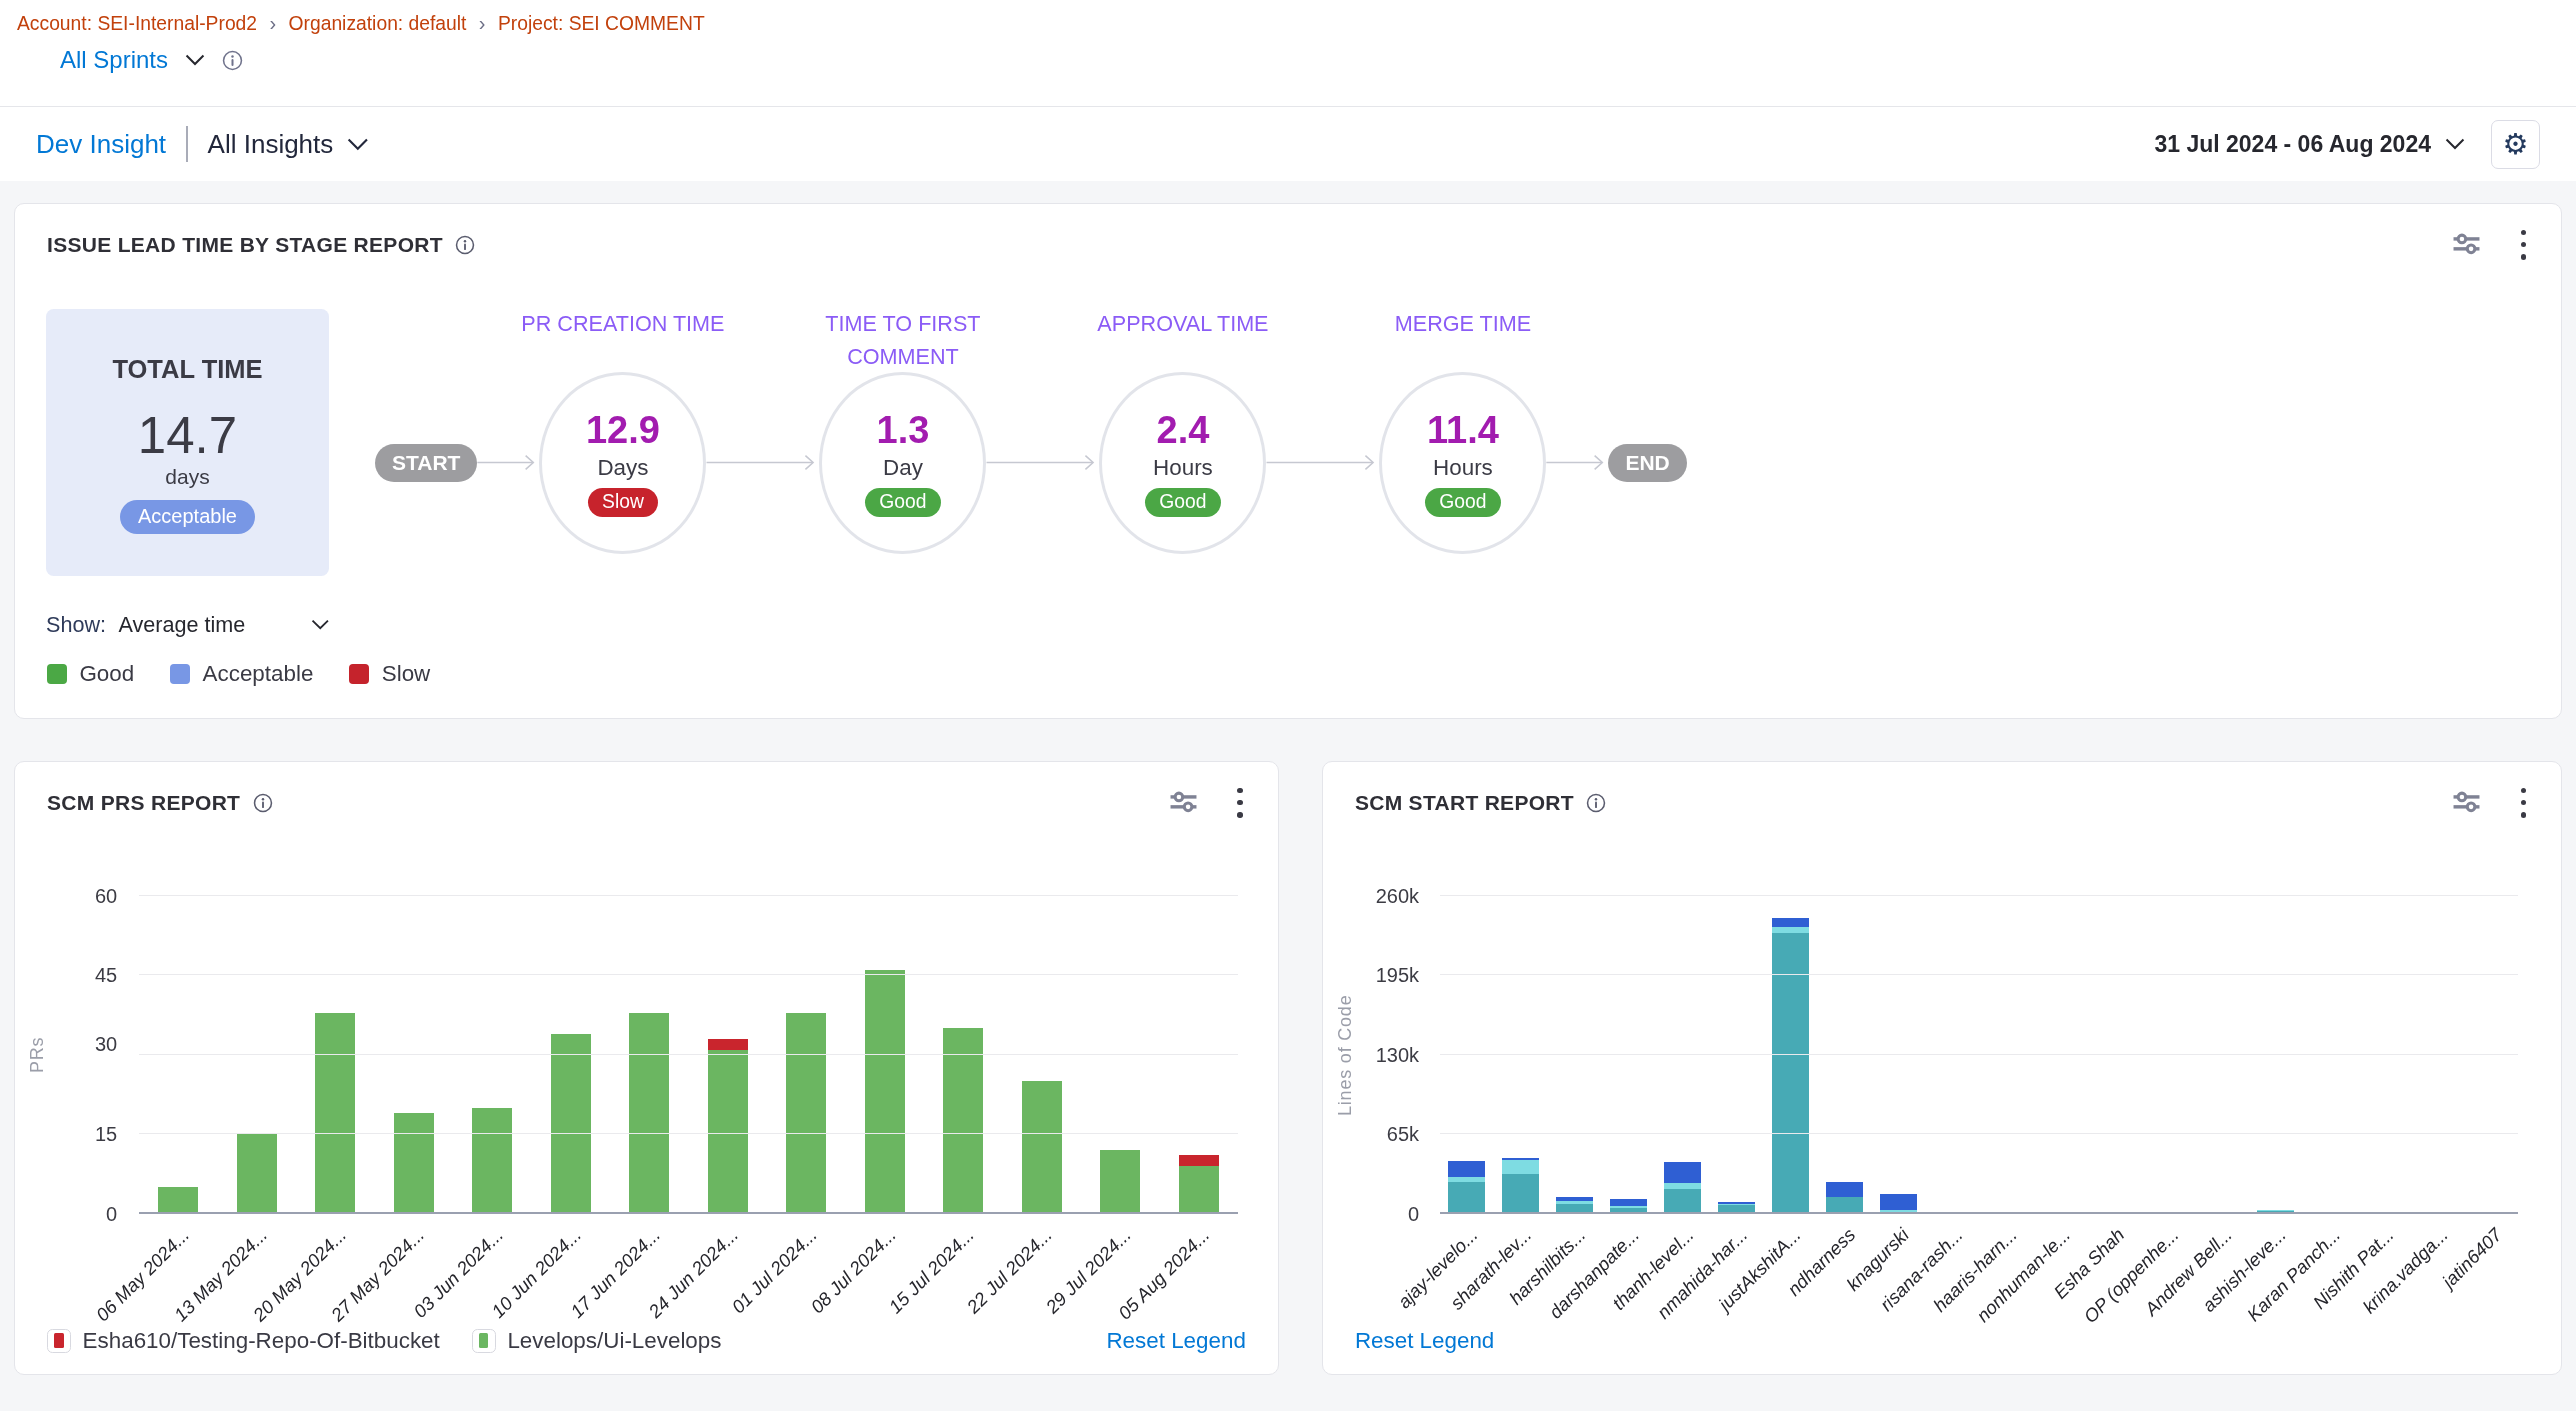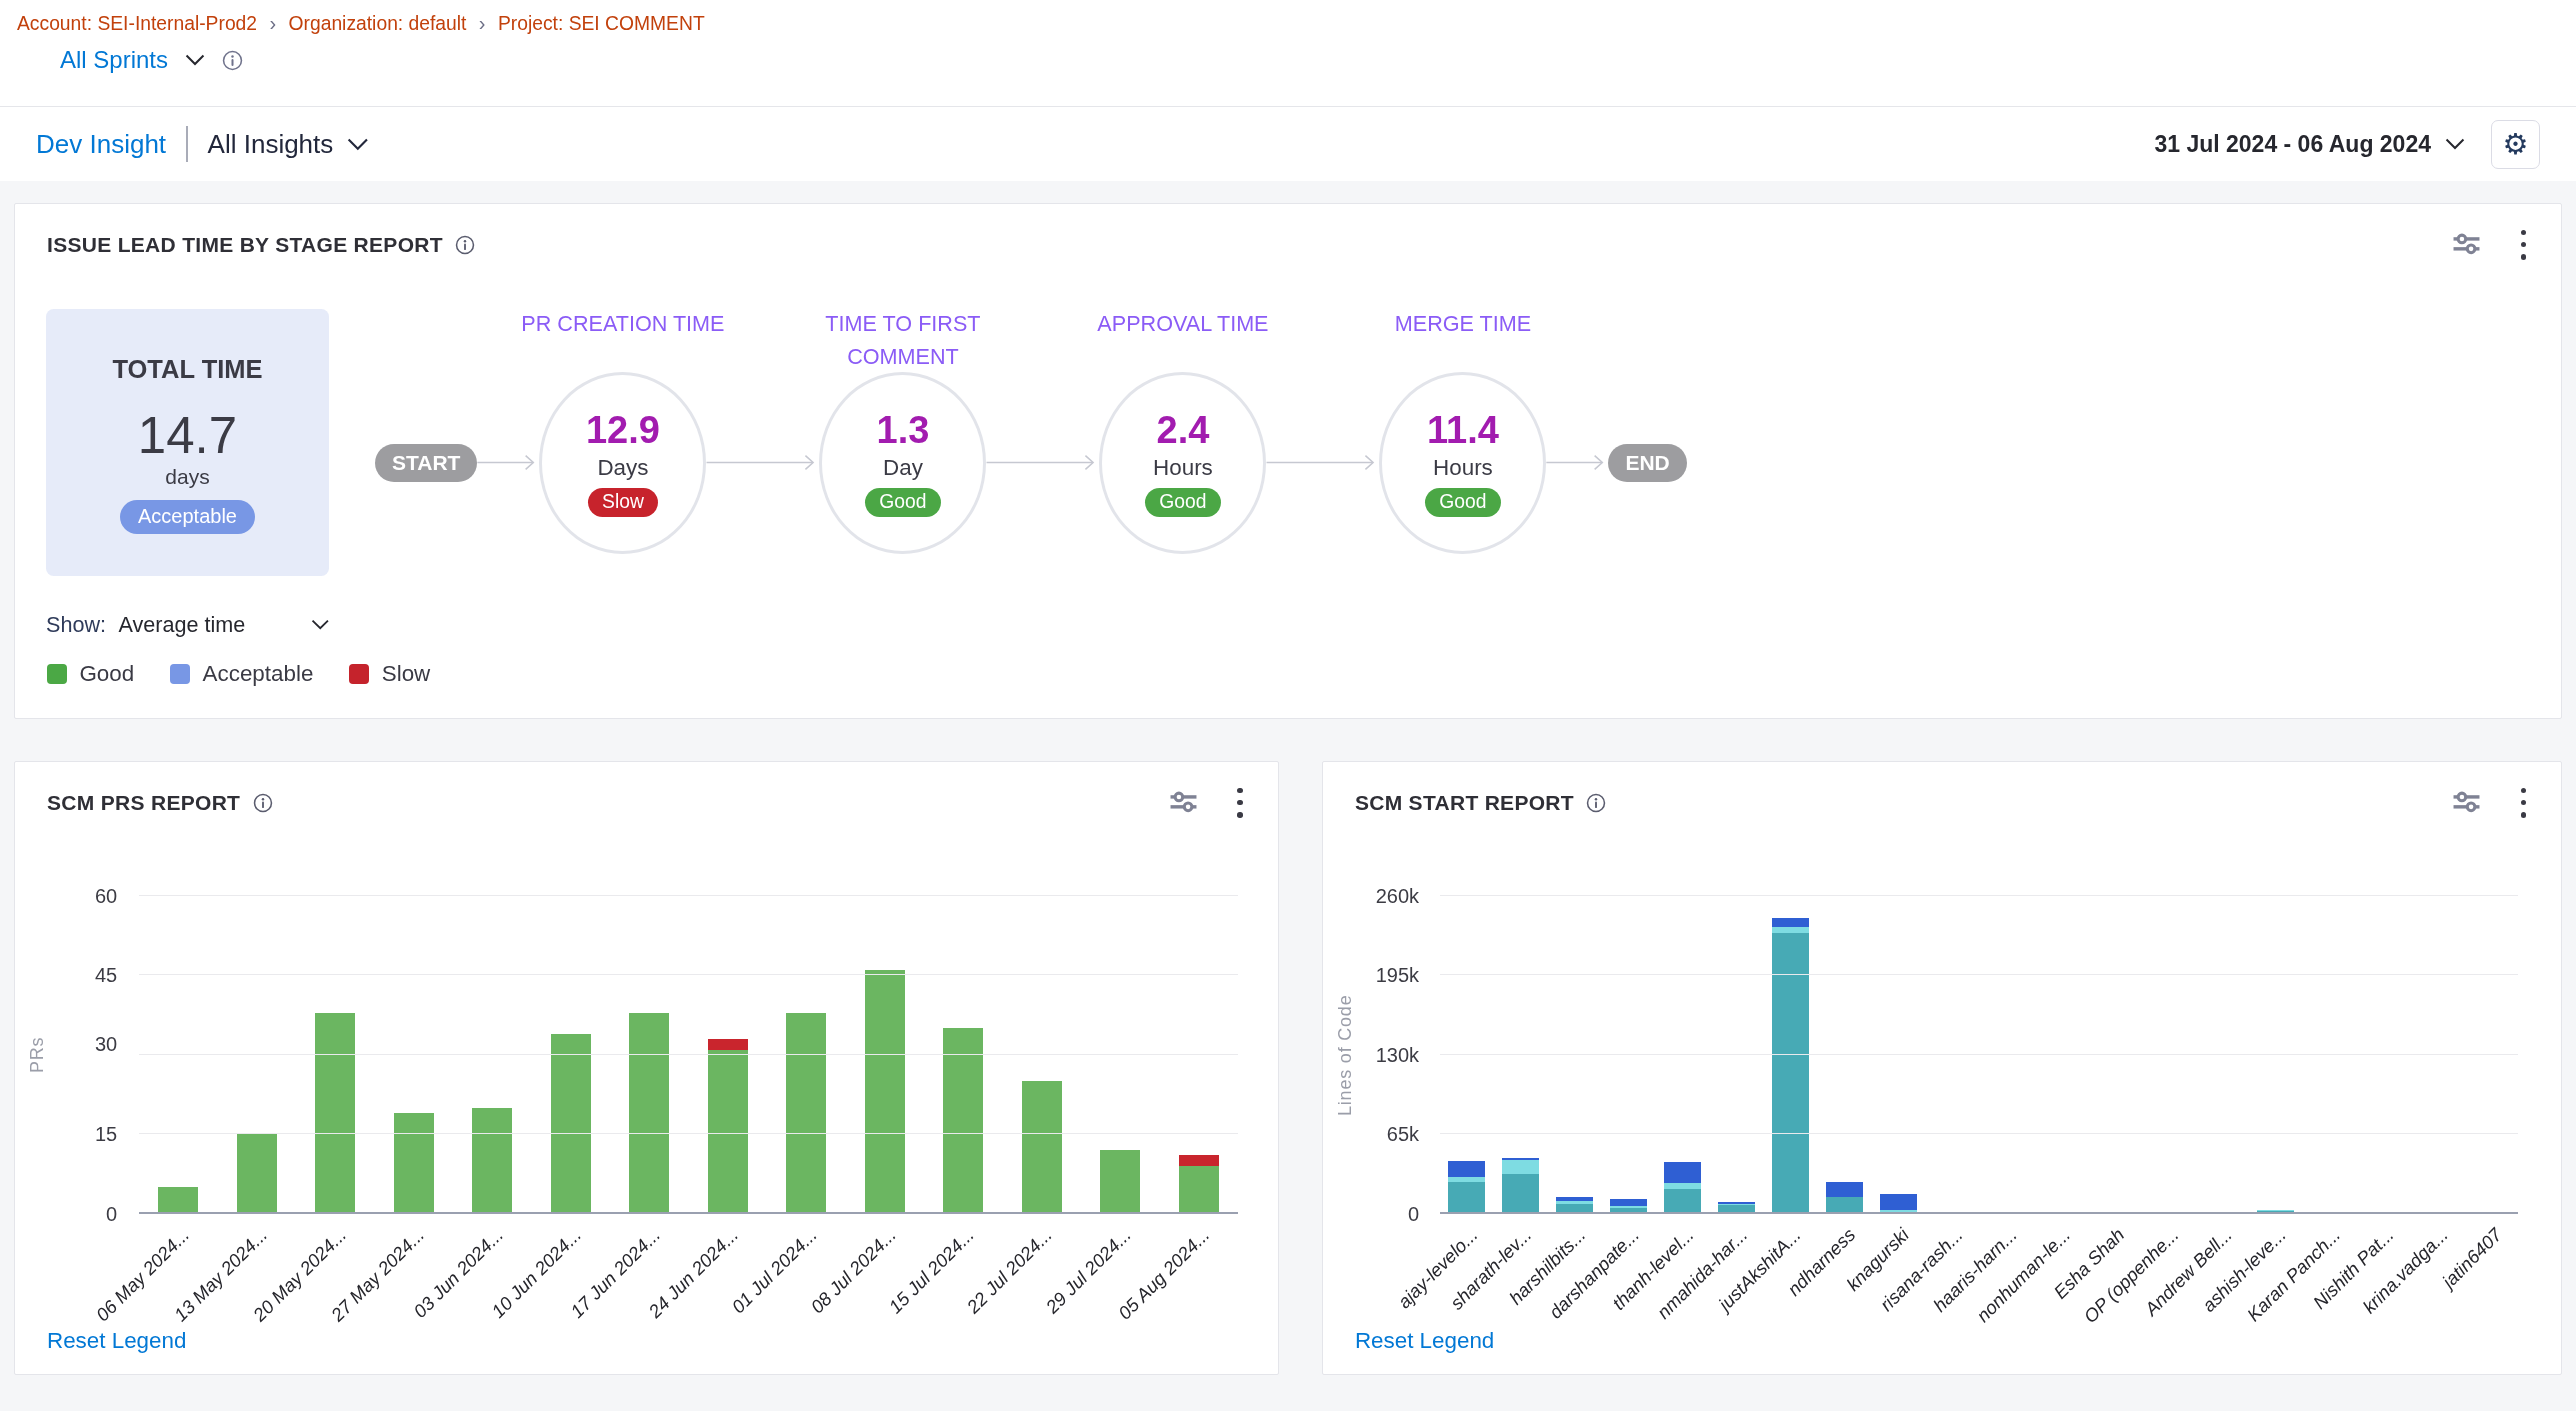--- a/index.html
+++ b/index.html
@@ -20,21 +20,21 @@
   .insight-title { color:#0278D5; font-size:26px; }
   .vdiv { width:1.5px; height:36px; background:#A9ACB8; margin:0 20px; }
   .insight-sel { display:flex; align-items:center; gap:14px; font-size:26px; color:#22273B; font-weight:500; cursor:pointer; }
   .right-controls { margin-left:auto; display:flex; align-items:center; gap:26px; }
   .date-range { display:flex; align-items:center; gap:14px; font-size:23px; font-weight:600; color:#26272E; cursor:pointer; }
   .gear-btn { width:49px; height:49px; border:0.8px solid #DBDCE5; border-radius:7px; background:#fff;
     display:flex; align-items:center; justify-content:center; font-size:29px; color:#243A5E; cursor:pointer; }
 
   
   .content { padding:21.6px 14px 0; }
-  .panel { background:#fff; border:0.8px solid #E4E5EA; border-radius:2px; position:relative; }
+  .panel { background:#fff; border:0.8px solid #E4E5EA; border-radius:10px; position:relative; }
   .panel-header { display:flex; justify-content:space-between; align-items:center; padding:23px 32px 0 32px; }
   .panel-title-wrap { display:flex; align-items:center; gap:12.4px; }
   .panel-title { font-size:21px; font-weight:700; letter-spacing:0.3px; color:#2F2F36; }
   .panel-actions { display:flex; align-items:center; gap:36px; }
   .kebab { display:flex; flex-direction:column; gap:7px; cursor:pointer; padding:3.1px; }
   .kebab i { width:5.4px; height:5.4px; border-radius:50%; background:#3A3A44; }
 
   
   .lead-panel { height:516px; }
   .total-card { position:absolute; left:31px; top:105px; width:283px; height:267px; background:#E6EBF9;
@@ -430,20 +430,34 @@
             </div>
             <div class="xlabel-cell">
               <span>29 Jul 2024...</span>
             </div>
             <div class="xlabel-cell">
               <span>05 Aug 2024...</span>
             </div>
           </div>
       </div>
       <div class="panel-footer">
+        <div class="chart-legend" id="prs-legend">
+            <div class="legend-item">
+              <span class="swatch-box">
+                <span class="swatch-bar" style="background:#C9252D"></span>
+              </span>
+              <span class="legend-label">Esha610/Testing-Repo-Of-Bitbucket</span>
+            </div>
+            <div class="legend-item">
+              <span class="swatch-box">
+                <span class="swatch-bar" style="background:#6BB661"></span>
+              </span>
+              <span class="legend-label">Levelops/Ui-Levelops</span>
+            </div>
+          </div>
         <a class="reset-legend">Reset Legend</a>
       </div>
     </section>
 
     <section class="panel chart-panel right">
       <div class="panel-header">
         <div class="panel-title-wrap">
           <h2 class="panel-title">SCM START REPORT</h2>
           <span class="chev">
             <svg width="20" height="20" viewBox="0 0 26 26">

